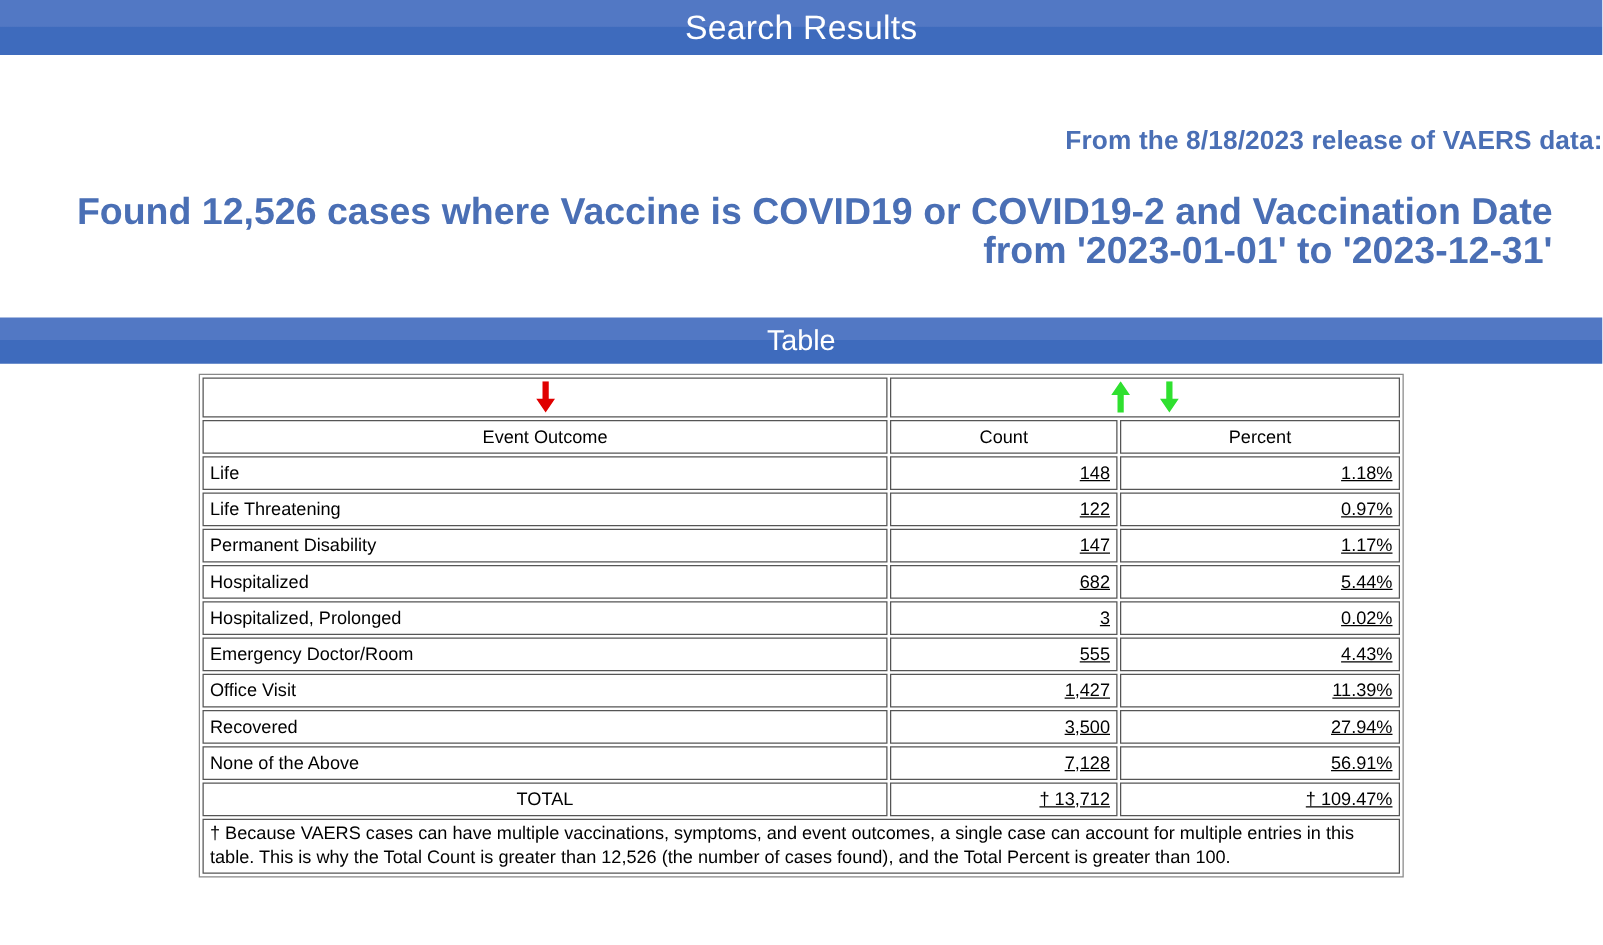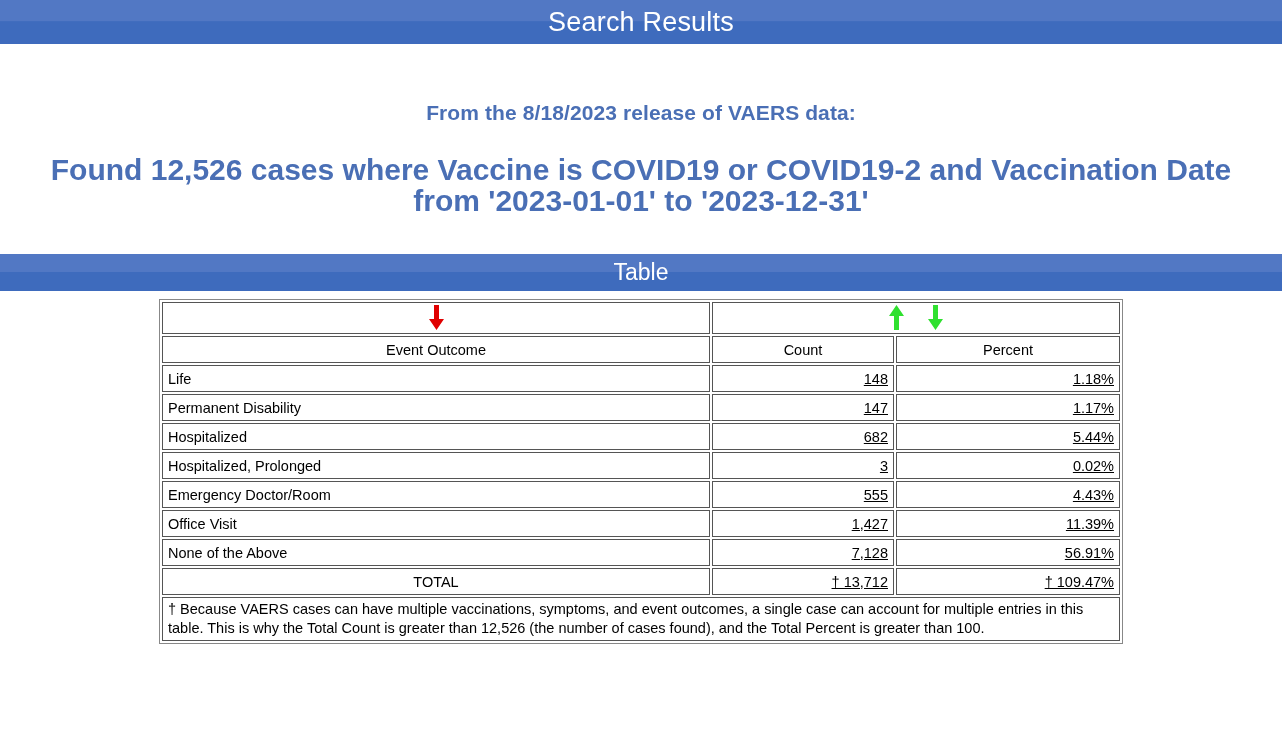--- a/index.html
+++ b/index.html
@@ -21,21 +21,21 @@
     background: linear-gradient(to bottom, #5278c4 0%, #5278c4 48%, #3e6bbd 49%, #3e6bbd 100%);
     color: #ffffff;
     font-size: 27px;
     line-height: 44px;
     text-align: center;
     letter-spacing: 0.2px;
   }
 
   
   .intro {
-    text-align: center;
+    text-align: right;
     color: #4A6FB5;
   }
   .release-line {
     font-size: 21px;
     font-weight: bold;
     margin-top: 57px;
     letter-spacing: 0.1px;
   }
   .found-line {
     font-size: 30px;
@@ -175,20 +175,25 @@
         <td class="hdr">Count</td>
         <td class="hdr">Percent</td>
       </tr>
 
       <tr class="data-row">
         <td class="row-label">Life</td>
         <td class="num">148</td>
         <td class="num">1.18%</td>
       </tr>
       <tr class="data-row">
+        <td class="row-label">Life Threatening</td>
+        <td class="num">122</td>
+        <td class="num">0.97%</td>
+      </tr>
+      <tr class="data-row">
         <td class="row-label">Permanent Disability</td>
         <td class="num">147</td>
         <td class="num">1.17%</td>
       </tr>
       <tr class="data-row">
         <td class="row-label">Hospitalized</td>
         <td class="num">682</td>
         <td class="num">5.44%</td>
       </tr>
       <tr class="data-row">
@@ -198,20 +203,25 @@
       </tr>
       <tr class="data-row">
         <td class="row-label">Emergency Doctor/Room</td>
         <td class="num">555</td>
         <td class="num">4.43%</td>
       </tr>
       <tr class="data-row">
         <td class="row-label">Office Visit</td>
         <td class="num">1,427</td>
         <td class="num">11.39%</td>
+      </tr>
+      <tr class="data-row">
+        <td class="row-label">Recovered</td>
+        <td class="num">3,500</td>
+        <td class="num">27.94%</td>
       </tr>
       <tr class="data-row">
         <td class="row-label">None of the Above</td>
         <td class="num">7,128</td>
         <td class="num">56.91%</td>
       </tr>
 
       <tr class="total-row">
         <td class="total-label">TOTAL</td>
         <td class="num">† 13,712</td>

